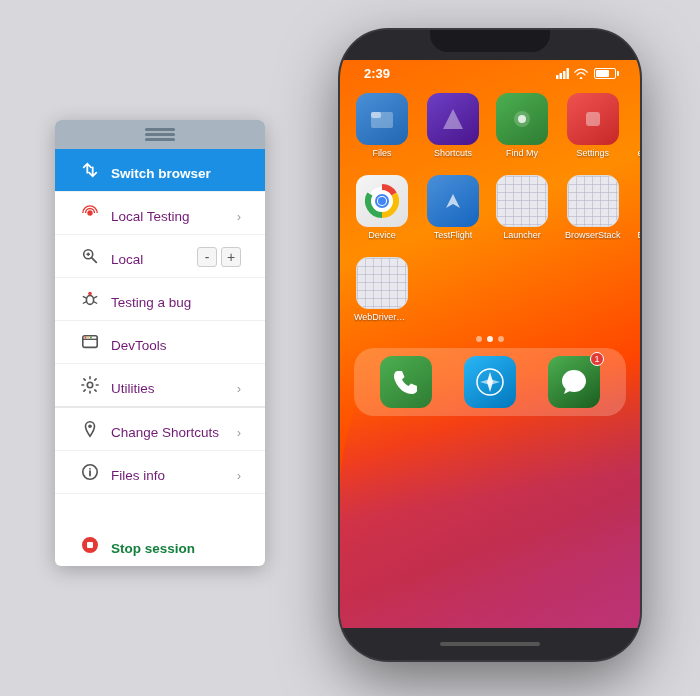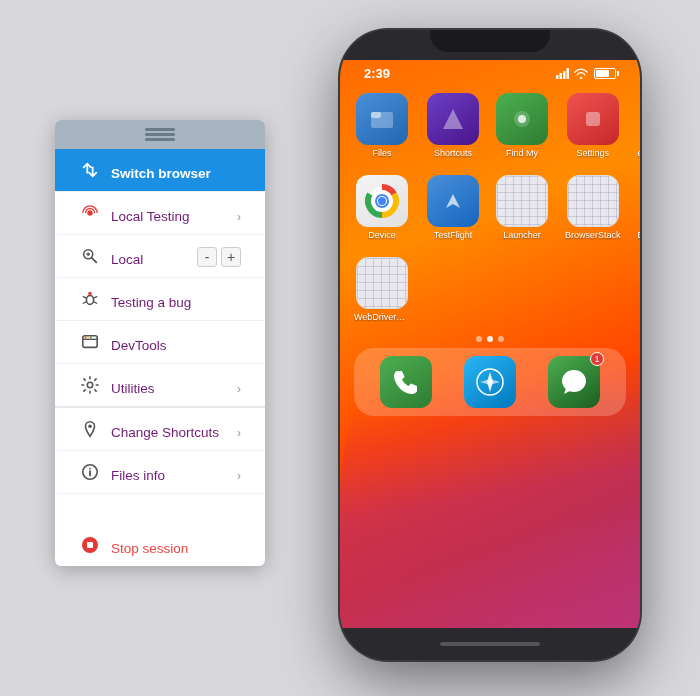--- a/index.html
+++ b/index.html
@@ -85,21 +85,21 @@
       border: 1px solid #ccc;
       background: #f5f5f5;
       border-radius: 3px;
       display: flex;
       align-items: center;
       justify-content: center;
       font-size: 14px;
       color: #555;
       cursor: pointer;
     }
-    .stop-session .menu-label { color: #ef4444; font-weight: 400; margin-top: 37px; }
+    .stop-session .menu-label { color: #15803d; font-weight: 700; margin-top: 37px; }
     .stop-icon-circle {
       width: 16px;
       height: 16px;
       border-radius: 50%;
       border: 2px solid #e53935;
       background: #e53935;
       display: flex;
       align-items: center;
       justify-content: center;
     }

